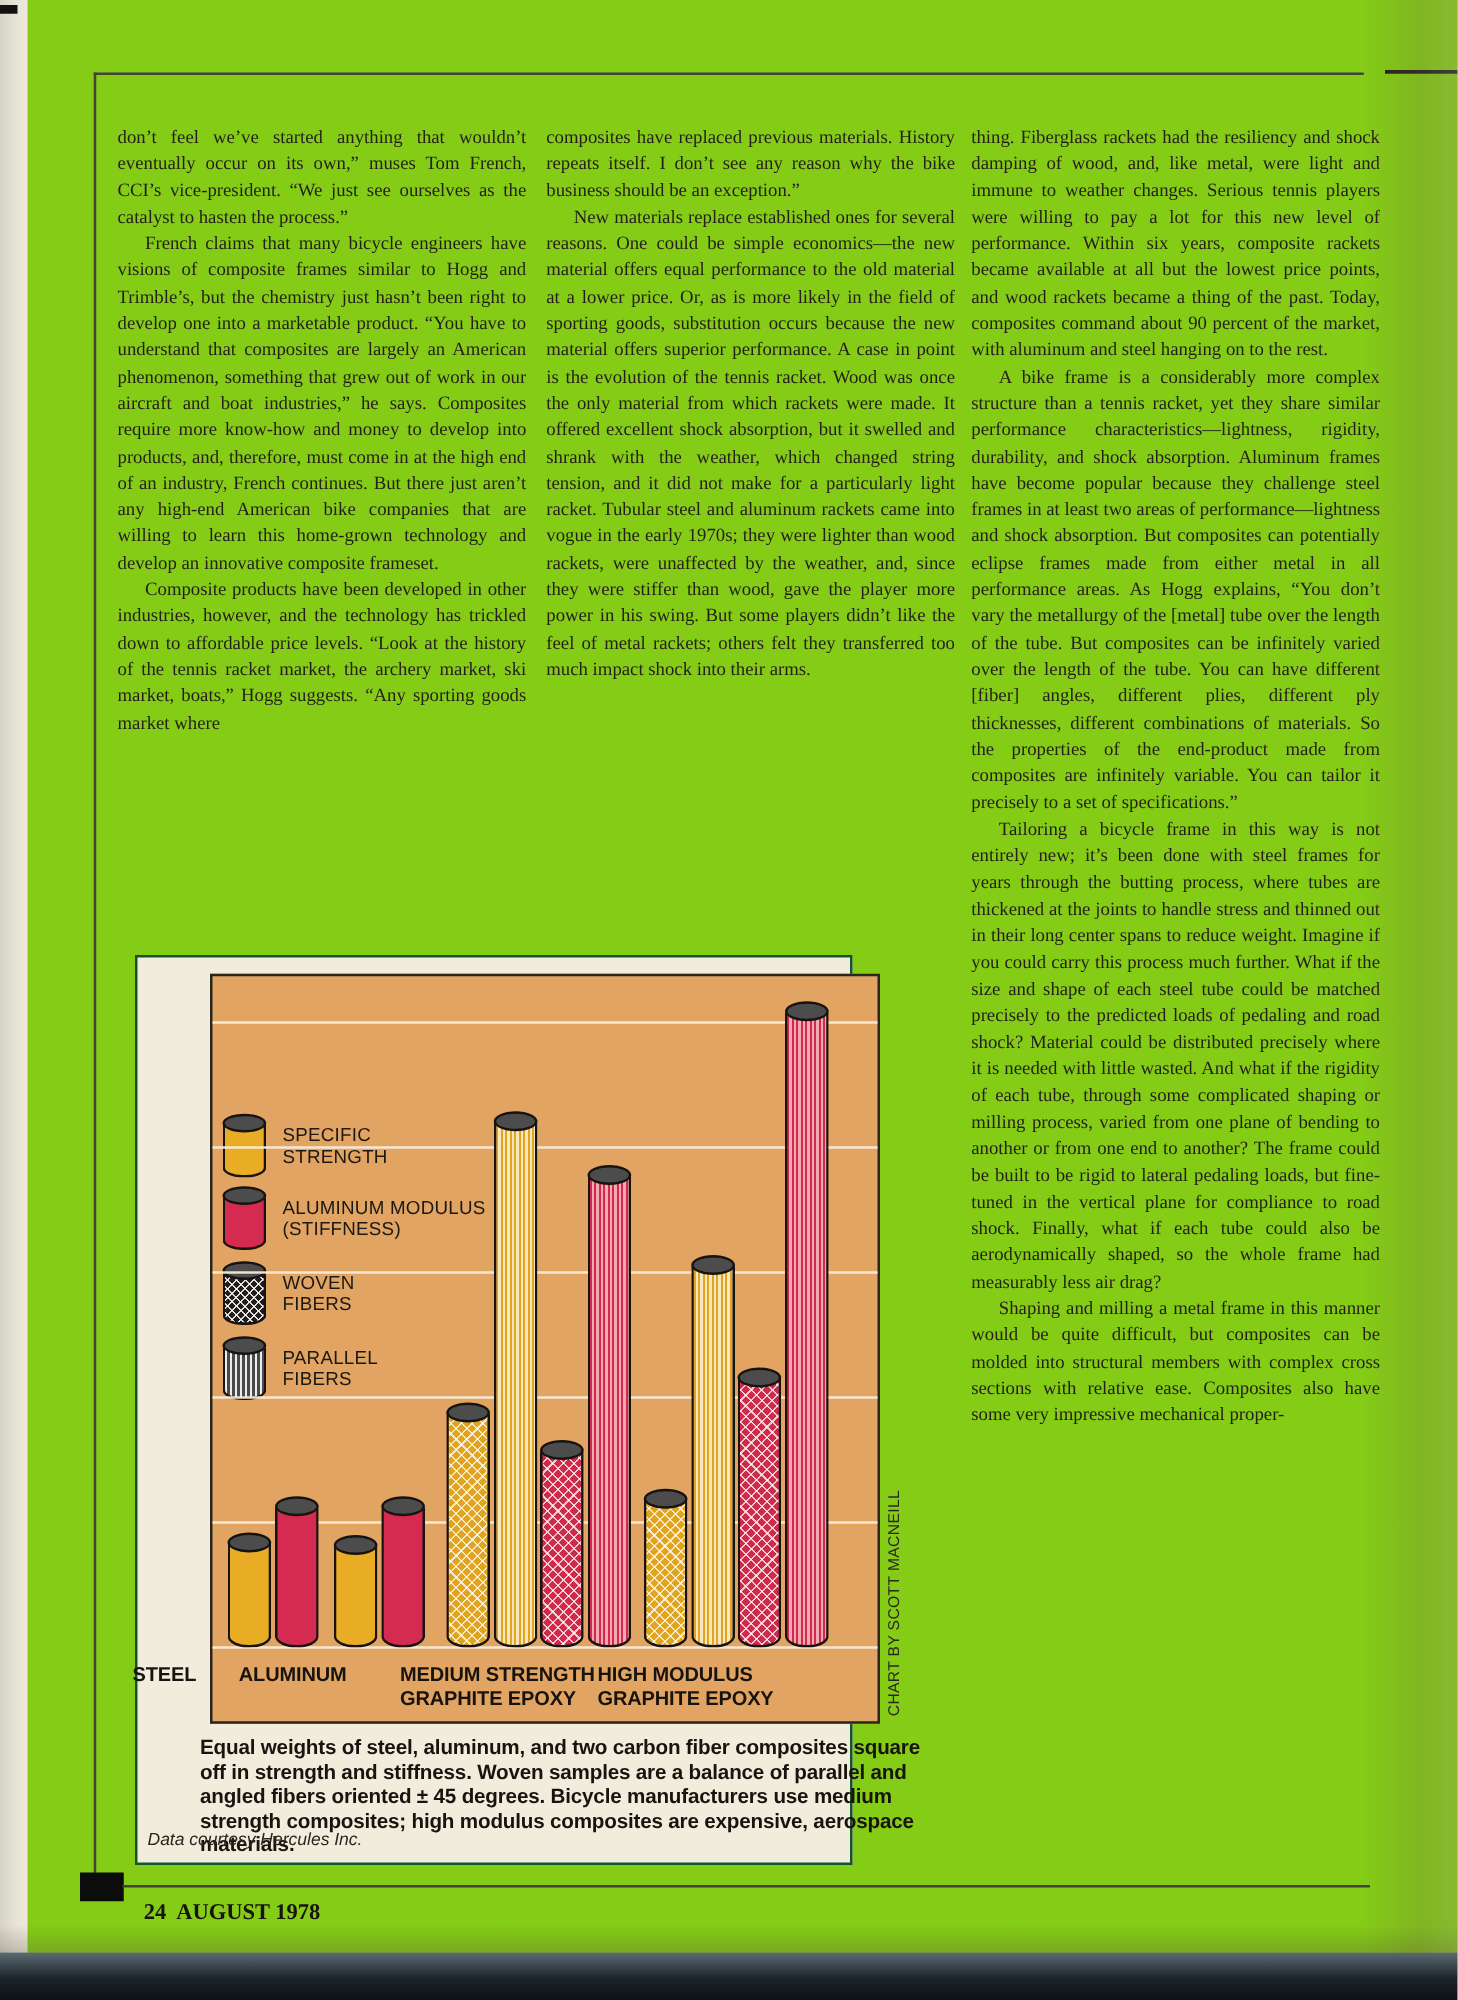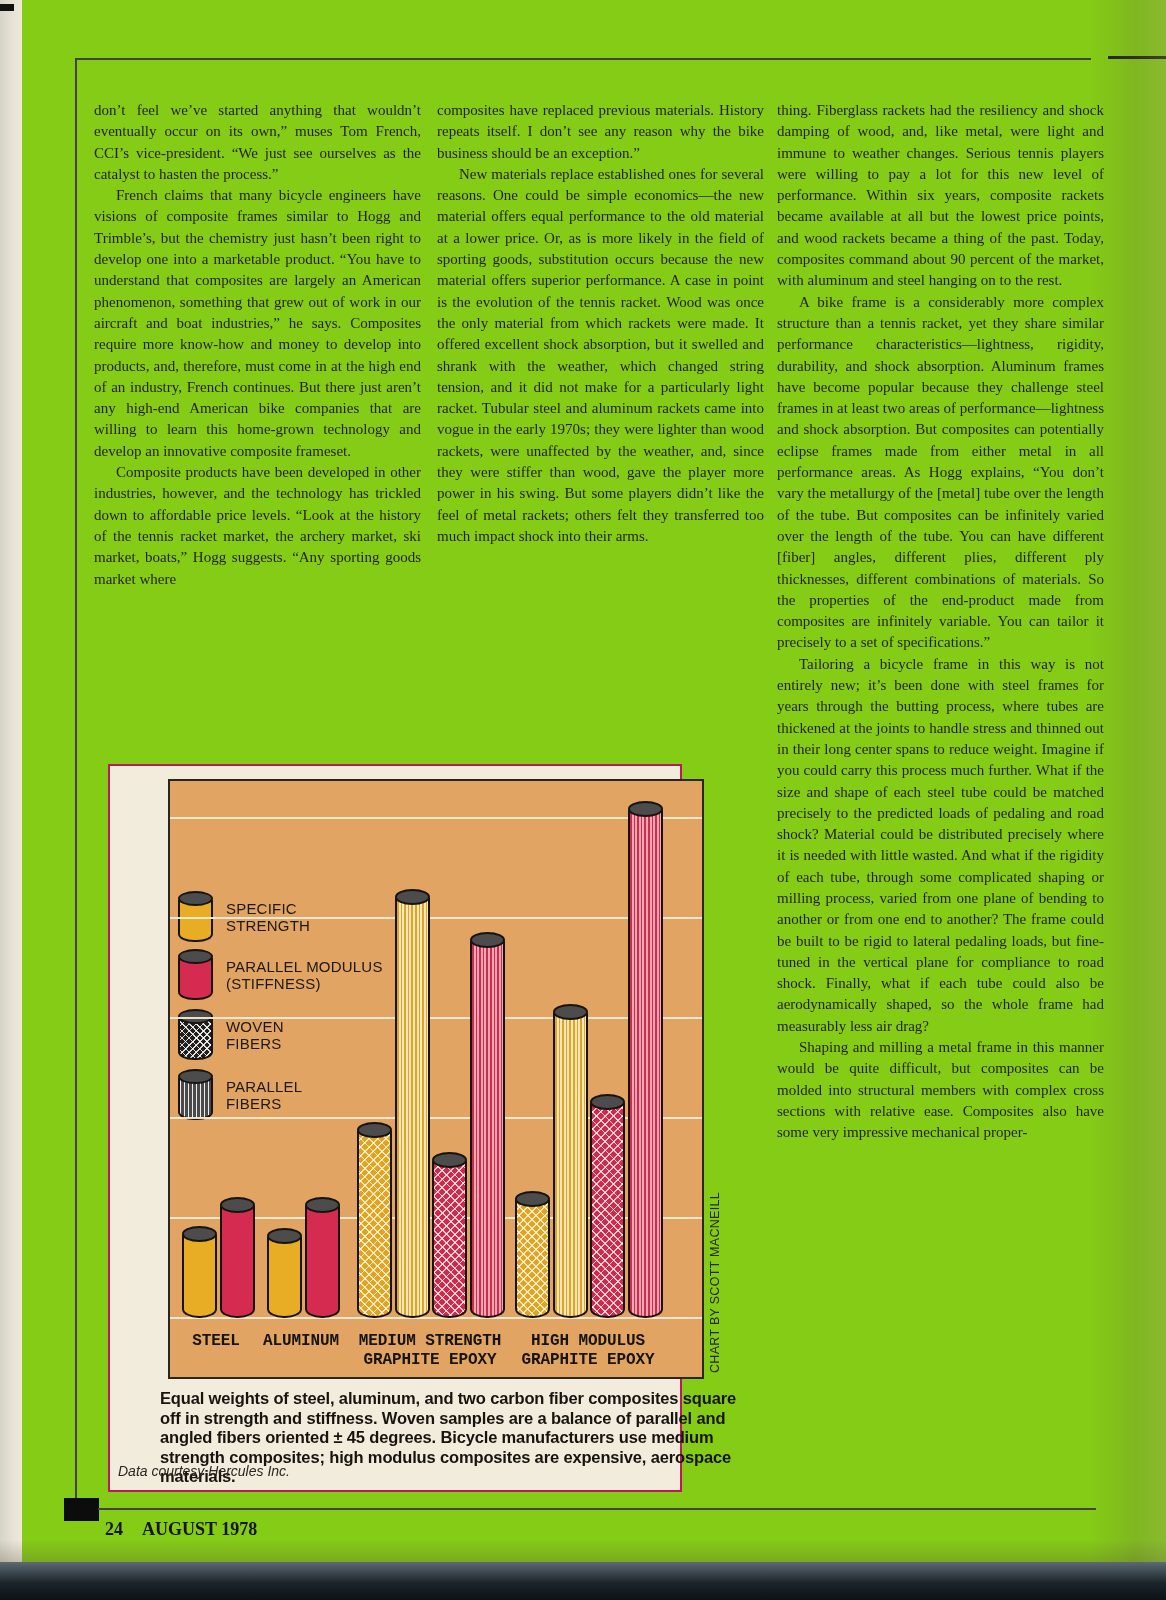--- a/index.html
+++ b/index.html
@@ -25,21 +25,21 @@
   .col{position:absolute;top:100px;width:327px;text-align:justify;color:#241f19;
        font-size:15px;line-height:21.3px;overflow:hidden;hyphens:auto;}
   .col p{margin:0;}
   .col p.indent{text-indent:22px;}
   .col-1{left:94px;height:652px;}
   .col-2{left:437px;height:652px;}
   .col-3{left:777px;height:1394px;}
 
   
   .figure{position:absolute;left:108px;top:764px;width:574px;height:728px;
-    background:#f2ecdd;border:2px solid #be185d;box-sizing:border-box;padding-left:12px;}
+    background:#f2ecdd;border:2px solid #14532d;box-sizing:border-box;padding-left:12px;}
   .panel{position:absolute;left:58px;top:13px;width:536px;height:600px;
     background:#e1a463;border:2px solid #2a261f;box-sizing:border-box;}
   .gridline{position:absolute;left:0;right:0;height:2px;background:rgba(248,239,218,.92);}
 
   
   .bar{position:absolute;box-sizing:border-box;border:2px solid #171310;border-top:none;
        border-radius:0 0 17px 17px / 0 0 9px 9px;}
   .bar::before{content:'';position:absolute;box-sizing:border-box;left:-2px;top:-9px;
        width:35px;height:16px;background:#4c4c4c;border:2px solid #171310;border-radius:50%;}
   .s-specific_strength.f-solid{background:#e9ac25;}
@@ -63,38 +63,38 @@
        width:35px;height:15px;background:#4c4c4c;border:2px solid #171310;border-radius:50%;}
   .sw-yellow{background:#e9ac25;}
   .sw-red{background:#d62b51;}
   .sw-woven{background-color:#211e1b;background-image:
     repeating-linear-gradient(45deg,rgba(255,255,255,.85) 0 1.2px,rgba(255,255,255,0) 1.2px 5px),
     repeating-linear-gradient(135deg,rgba(255,255,255,.85) 0 1.2px,rgba(255,255,255,0) 1.2px 5px);}
   .sw-parallel{background-image:repeating-linear-gradient(90deg,#ececec 0 1.5px,#4a4a4a 1.5px 4px);}
   .legend-label{font-family:"Liberation Sans",sans-serif;font-size:15px;line-height:17px;
        color:#1c1813;white-space:pre-line;letter-spacing:.2px;}
 
-  .cat-label{position:absolute;width:220px;transform:translateX(-50%);text-align:center;
-       font-family:Liberation Mono, monospace;font-weight:bold;font-size:16px;line-height:18.5px;
+  .cat-label{position:absolute;width:220px;transform:translateX(-50%);text-align:left;
+       font-family:Liberation Sans, sans-serif;font-weight:bold;font-size:16px;line-height:18.5px;
        color:#17130e;white-space:pre-line;letter-spacing:-.1px;}
 
   .credit{position:absolute;left:526px;top:519px;width:160px;height:16px;
        transform:rotate(-90deg);font-family:"Liberation Sans",sans-serif;font-size:12.5px;
        color:#2a2620;letter-spacing:.3px;white-space:nowrap;}
 
   .caption{position:absolute;left:50px;top:623px;width:580px;
        font-family:"Liberation Sans",sans-serif;font-weight:bold;font-size:16.5px;
        line-height:19.5px;color:#17130e;letter-spacing:-.15px;}
   .source{position:absolute;left:8px;top:697px;font-family:"Liberation Sans",sans-serif;
        font-size:14px;color:#2a261f;font-style:italic;}
 
   
   .footer-square{position:absolute;left:64px;top:1498px;width:35px;height:23px;background:#0c0c0c;}
   .footer-rule{position:absolute;left:98px;top:1508px;width:998px;height:2px;background:#45423c;}
-  .footer{position:absolute;left:105px;top:1519px;display:flex;gap:19px;
+  .footer{position:absolute;left:115px;top:1519px;display:flex;gap:8px;
        font-family:"Liberation Serif",serif;font-weight:bold;font-size:18px;color:#17130e;}
 </style>
 </head>
 <body>
 
 <div class="page">
 
   <div class="scan-left"></div>
   <div class="corner-mark"></div>
   <div class="rule-top"></div>
@@ -119,21 +119,21 @@
 
   <div class="figure">
     <div class="panel" id="panel">
       <div class="legend-item" style="top:111px">
         <span class="cyl sw-yellow"></span>
         <span class="legend-label">SPECIFIC
 STRENGTH</span>
       </div>
       <div class="legend-item" style="top:169px">
         <span class="cyl sw-red"></span>
-        <span class="legend-label">PARALLEL MODULUS
+        <span class="legend-label">ALUMINUM MODULUS
 (STIFFNESS)</span>
       </div>
       <div class="legend-item" style="top:229px">
         <span class="cyl sw-woven"></span>
         <span class="legend-label">WOVEN
 FIBERS</span>
       </div>
       <div class="legend-item" style="top:289px">
         <span class="cyl sw-parallel"></span>
         <span class="legend-label">PARALLEL

